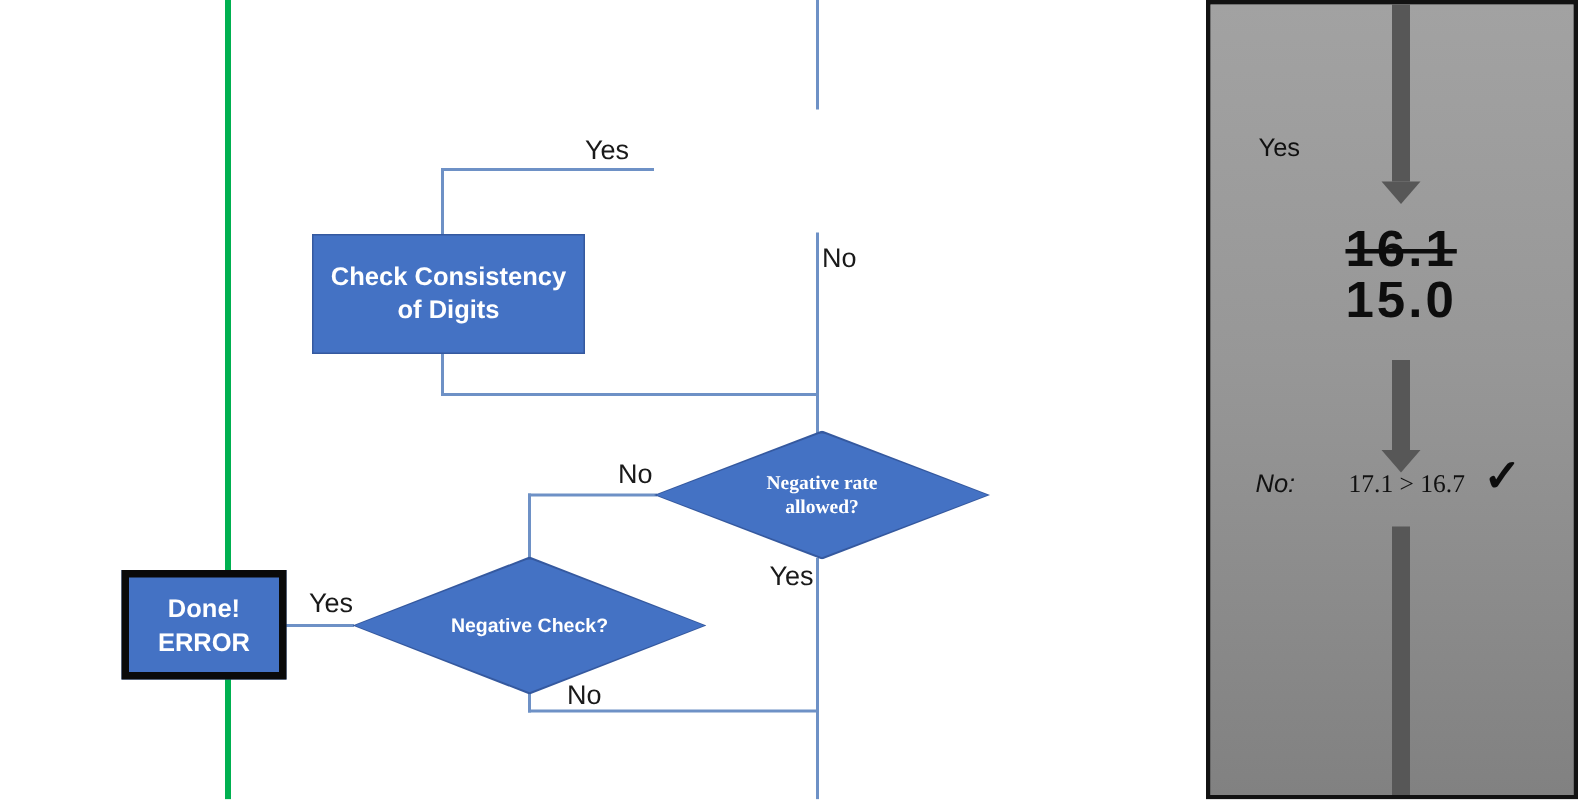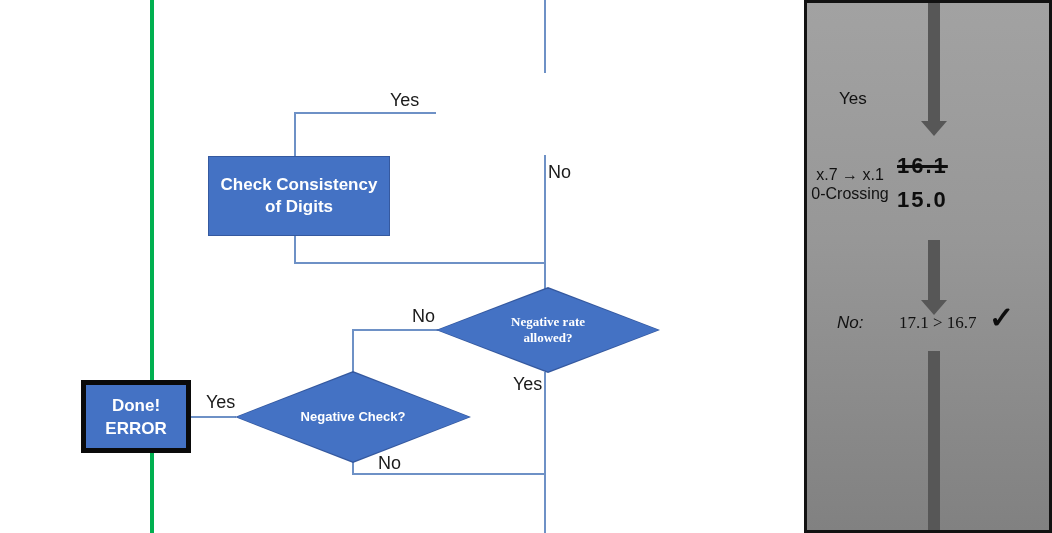--- a/index.html
+++ b/index.html
@@ -26,21 +26,21 @@
   .lbl{position:absolute;z-index:5;color:#1a1a1a;font-size:18px;line-height:18px;}
   
   .panel{position:absolute;left:804px;top:0;width:248px;height:533px;box-sizing:border-box;
     border:3px solid #121212;background:linear-gradient(180deg,#a2a2a2 0%,#979797 45%,#818181 100%);}
   .panel .abs{position:absolute;}
   .shaft{position:absolute;width:12px;background:#575757;}
   .ahead{position:absolute;width:0;height:0;border-left:13px solid transparent;
     border-right:13px solid transparent;border-top:15px solid #575757;}
   .p-txt{color:#111;font-size:17px;line-height:18px;}
   .p-small{color:#111;font-size:16px;line-height:19px;text-align:center;width:86px;}
-  .p-big{color:#0d0d0d;font-size:22px;line-height:34px;font-weight:600;letter-spacing:2px;}
+  .p-big{color:#0d0d0d;font-size:34px;line-height:34px;font-weight:600;letter-spacing:2px;}
   .strike{text-decoration:line-through;text-decoration-thickness:3px;}
   .check{color:#0d0d0d;font-size:30px;font-weight:bold;line-height:30px;}
 </style>
 </head>
 <body>
 
 <div id="stage">
 
   <div class="green-line" style="left:150px;"></div>
 
@@ -89,24 +89,20 @@
   <div class="lbl" style="left:513px;top:375px;">Yes</div>
   <div class="lbl" style="left:206px;top:393px;">Yes</div>
   <div class="lbl" style="left:378px;top:454px;">No</div>
 
   <div class="panel">
     <div class="shaft abs" style="left:121px;top:0;height:118px;"></div>
     <div class="ahead abs" style="left:114px;top:118px;"></div>
 
     <div class="p-txt abs" style="left:32px;top:87px;">Yes</div>
 
-    <div class="p-small abs" style="left:0px;top:162px;">
-      <div>x.7 → x.1</div>
-      <div>0-Crossing</div>
-    </div>
 
     <div class="p-big abs" style="left:90px;top:146px;">
       <div class="strike">16.1</div>
       <div>15.0</div>
     </div>
 
     <div class="shaft abs" style="left:121px;top:237px;height:60px;"></div>
     <div class="ahead abs" style="left:114px;top:297px;"></div>
 
     <div class="p-txt abs" style="left:30px;top:311px;font-style:italic;">No:</div>

